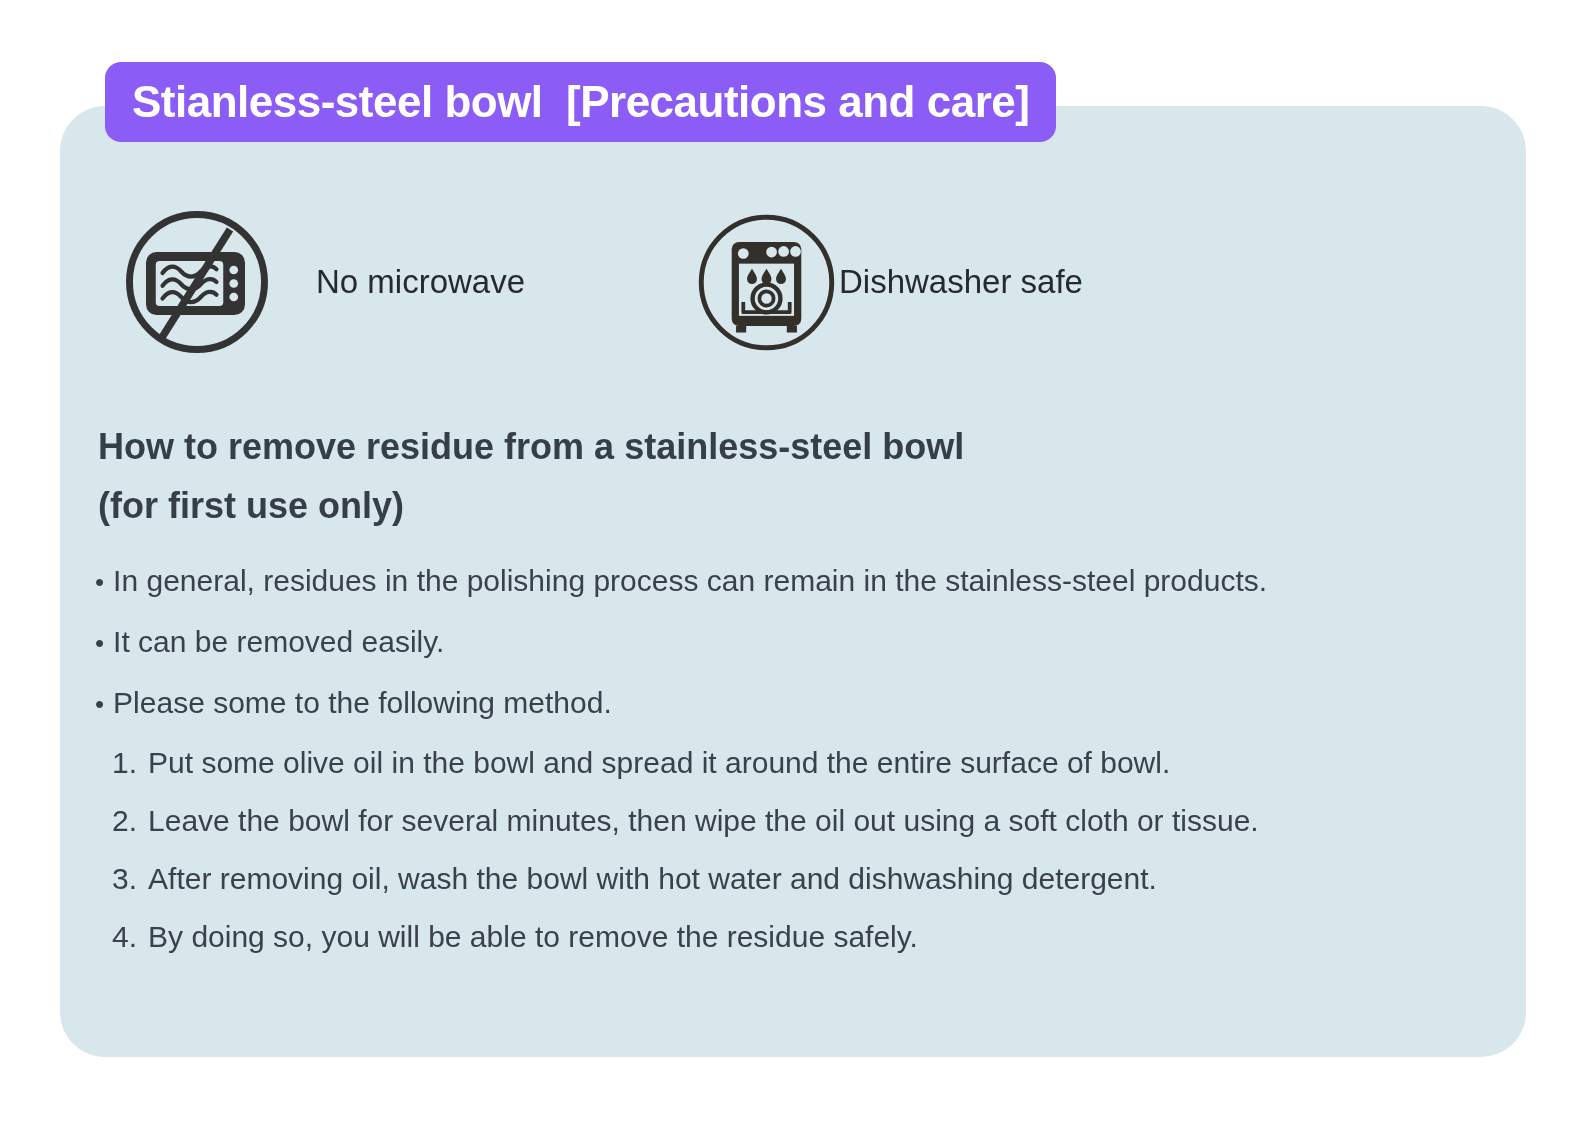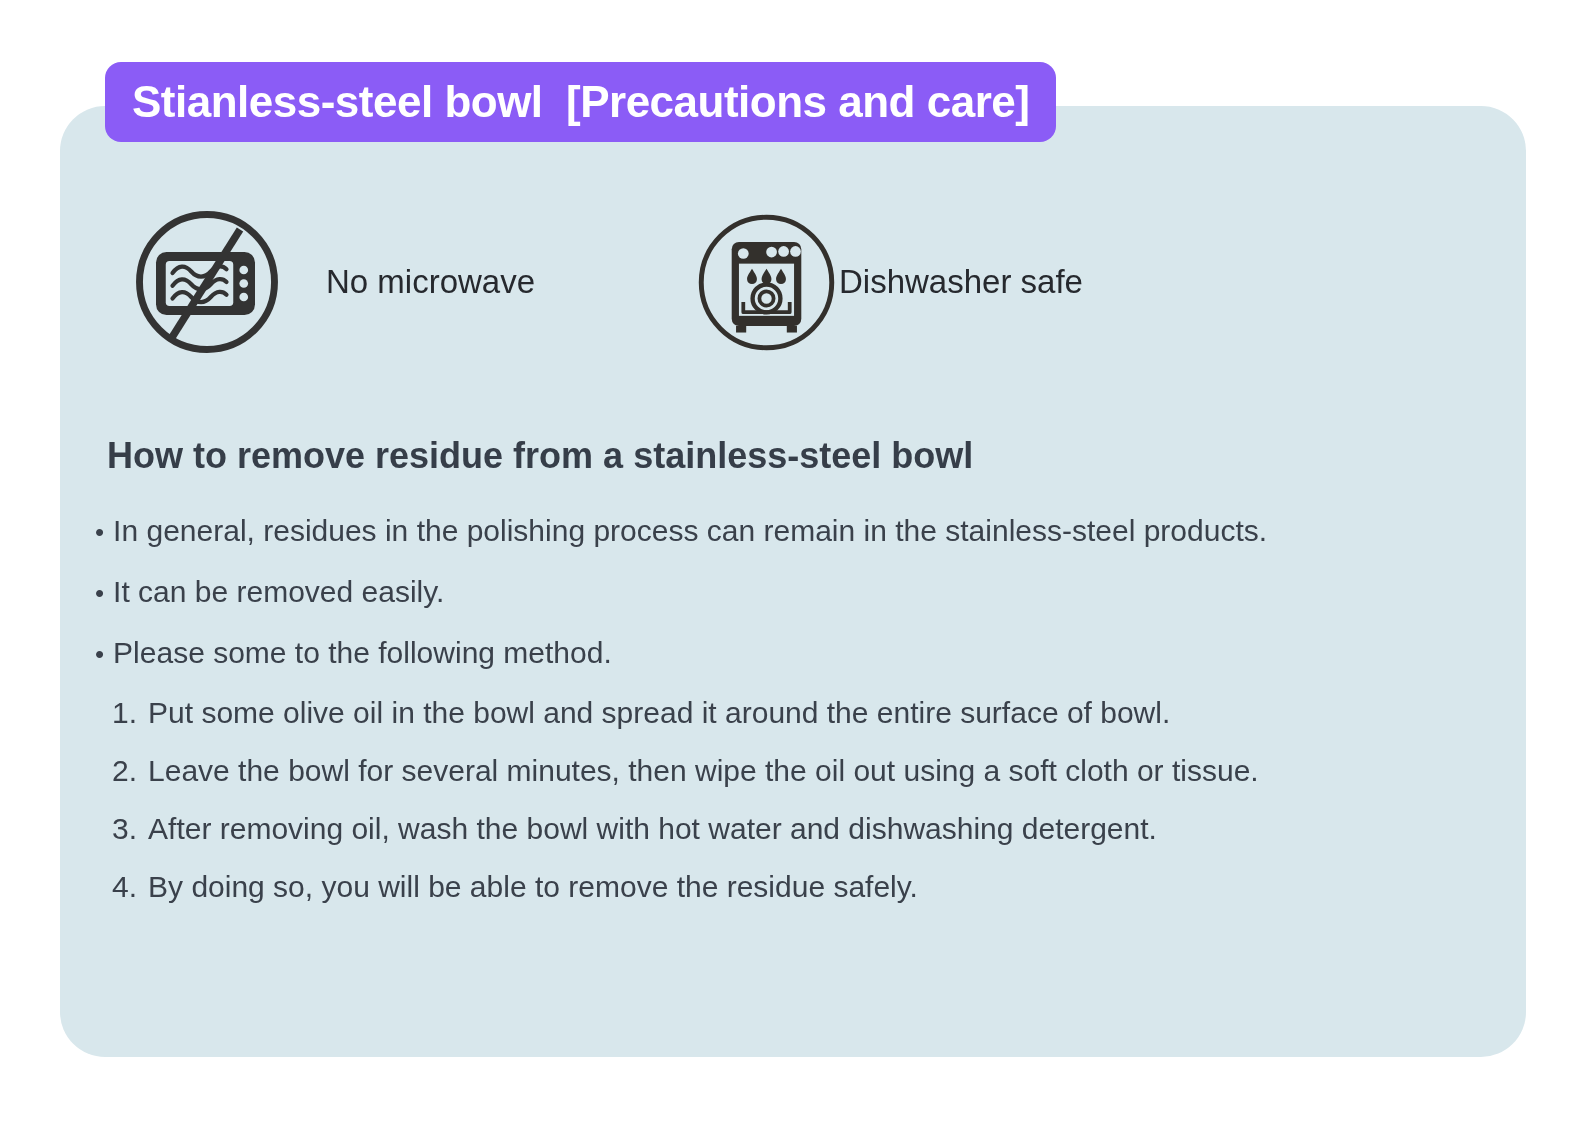--- a/index.html
+++ b/index.html
@@ -33,33 +33,33 @@
     font-size:44px;
     font-weight:700;
     letter-spacing:-0.5px;
     white-space:pre;
   }
   .symbol-row{
     position:absolute;
     display:flex;
     align-items:center;
   }
-  .symbol-row.row1{ left:132px; top:206px; height:152px; gap:44px; }
+  .symbol-row.row1{ left:122px; top:206px; height:152px; gap:44px; }
   .symbol-row.row2{ left:694px; top:208px; height:148px; }
   .symbol-label{
     font-size:33px;
     color:#26292e;
   }
   .content{
     position:absolute;
     left:95px; top:414px;
     width:1430px;
   }
   .heading{
-    margin:12px;
+    margin:3px;
     font-size:36px;
     font-weight:700;
     line-height:59px;
     color:#363e49;
   }
   .bullet-list{
     list-style:none;
     margin:16px 0 0 0;
     padding:0;
   }
@@ -137,20 +137,21 @@
       <rect x="29" y="80" width="7" height="4.5" fill="#33302c"></rect>
       <rect x="64" y="80" width="7" height="4.5" fill="#33302c"></rect>
     </svg>
   </span>
   <span class="symbol-label">Dishwasher safe</span>
 </div>
 
 <div class="content">
   <h2 class="heading">
     <span>How to remove residue from a stainless-steel bowl</span><br>
+    <span>(for first use only)</span>
   </h2>
 
   <ul class="bullet-list">
     <li>
       <span class="bullet-marker">•</span>
       <span>In general, residues in the polishing process can remain in the stainless-steel products.</span>
     </li>
     <li>
       <span class="bullet-marker">•</span>
       <span>It can be removed easily.</span>

